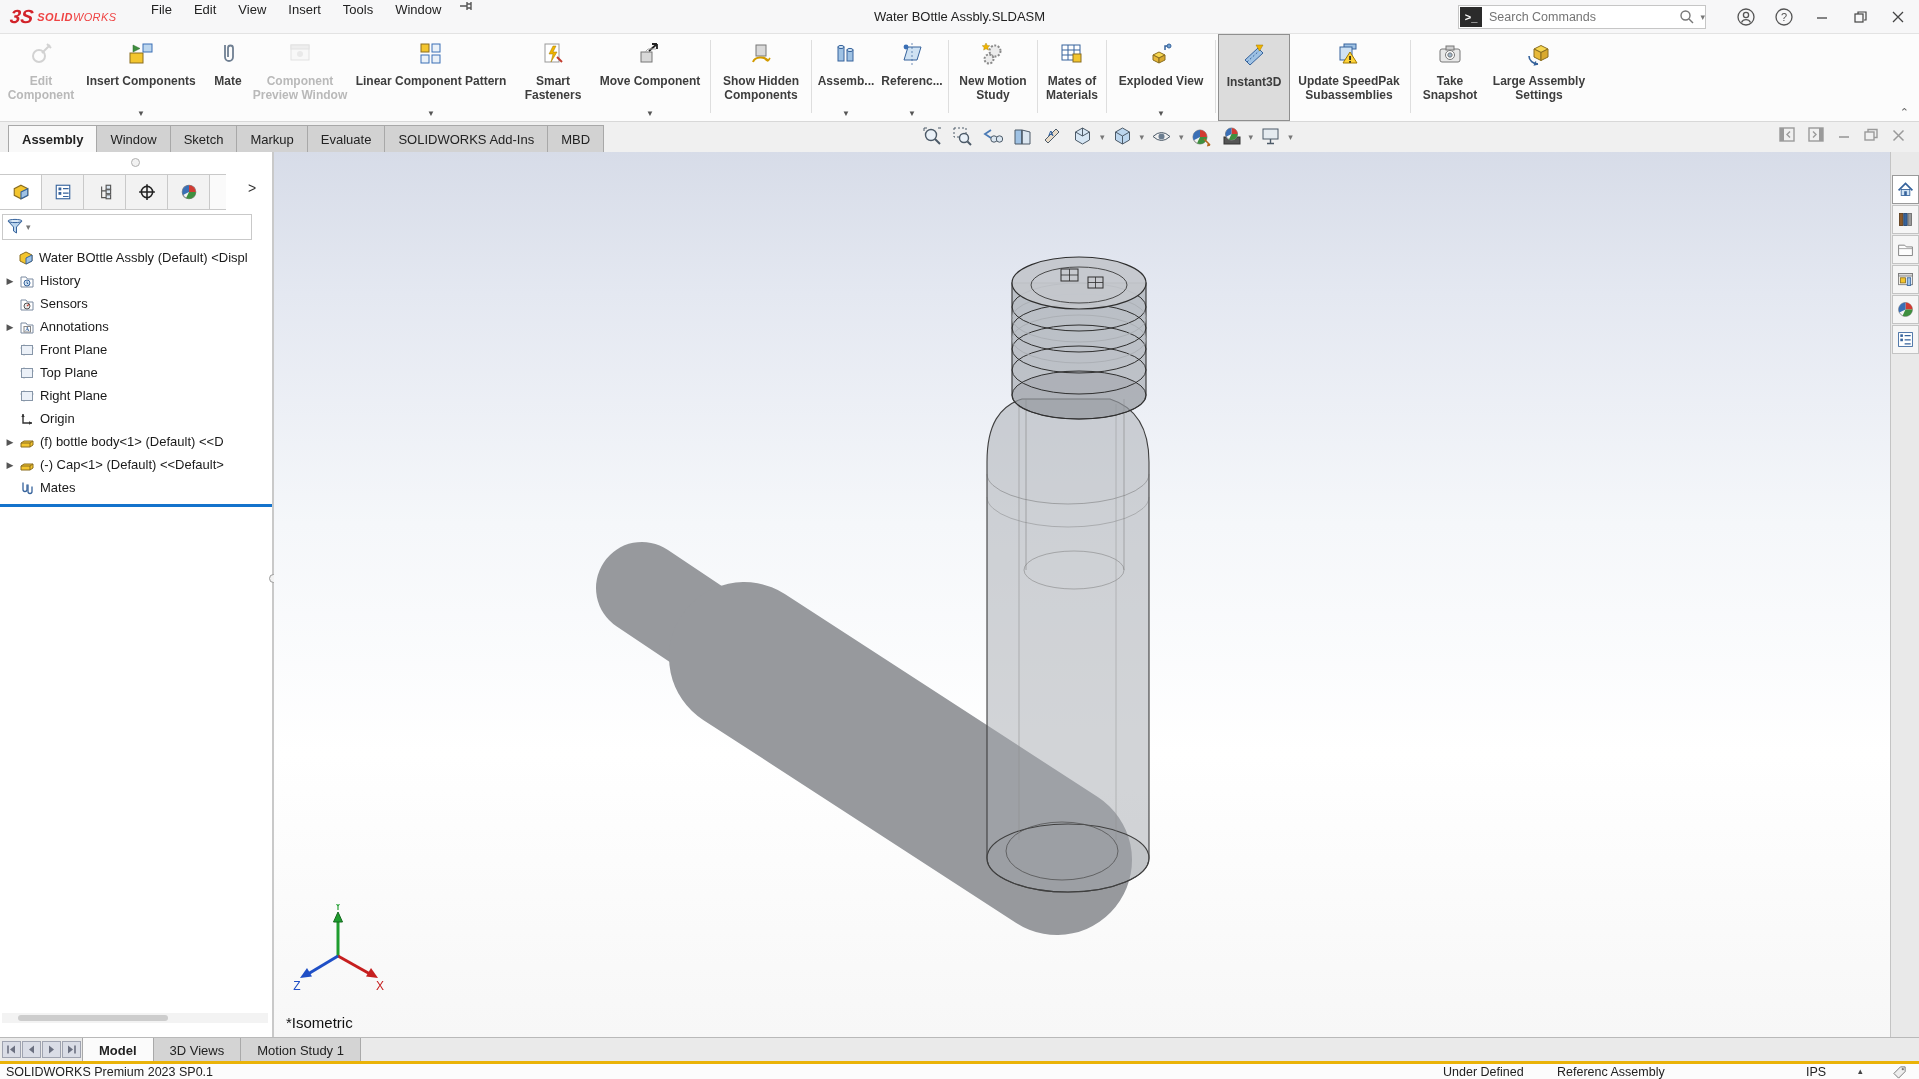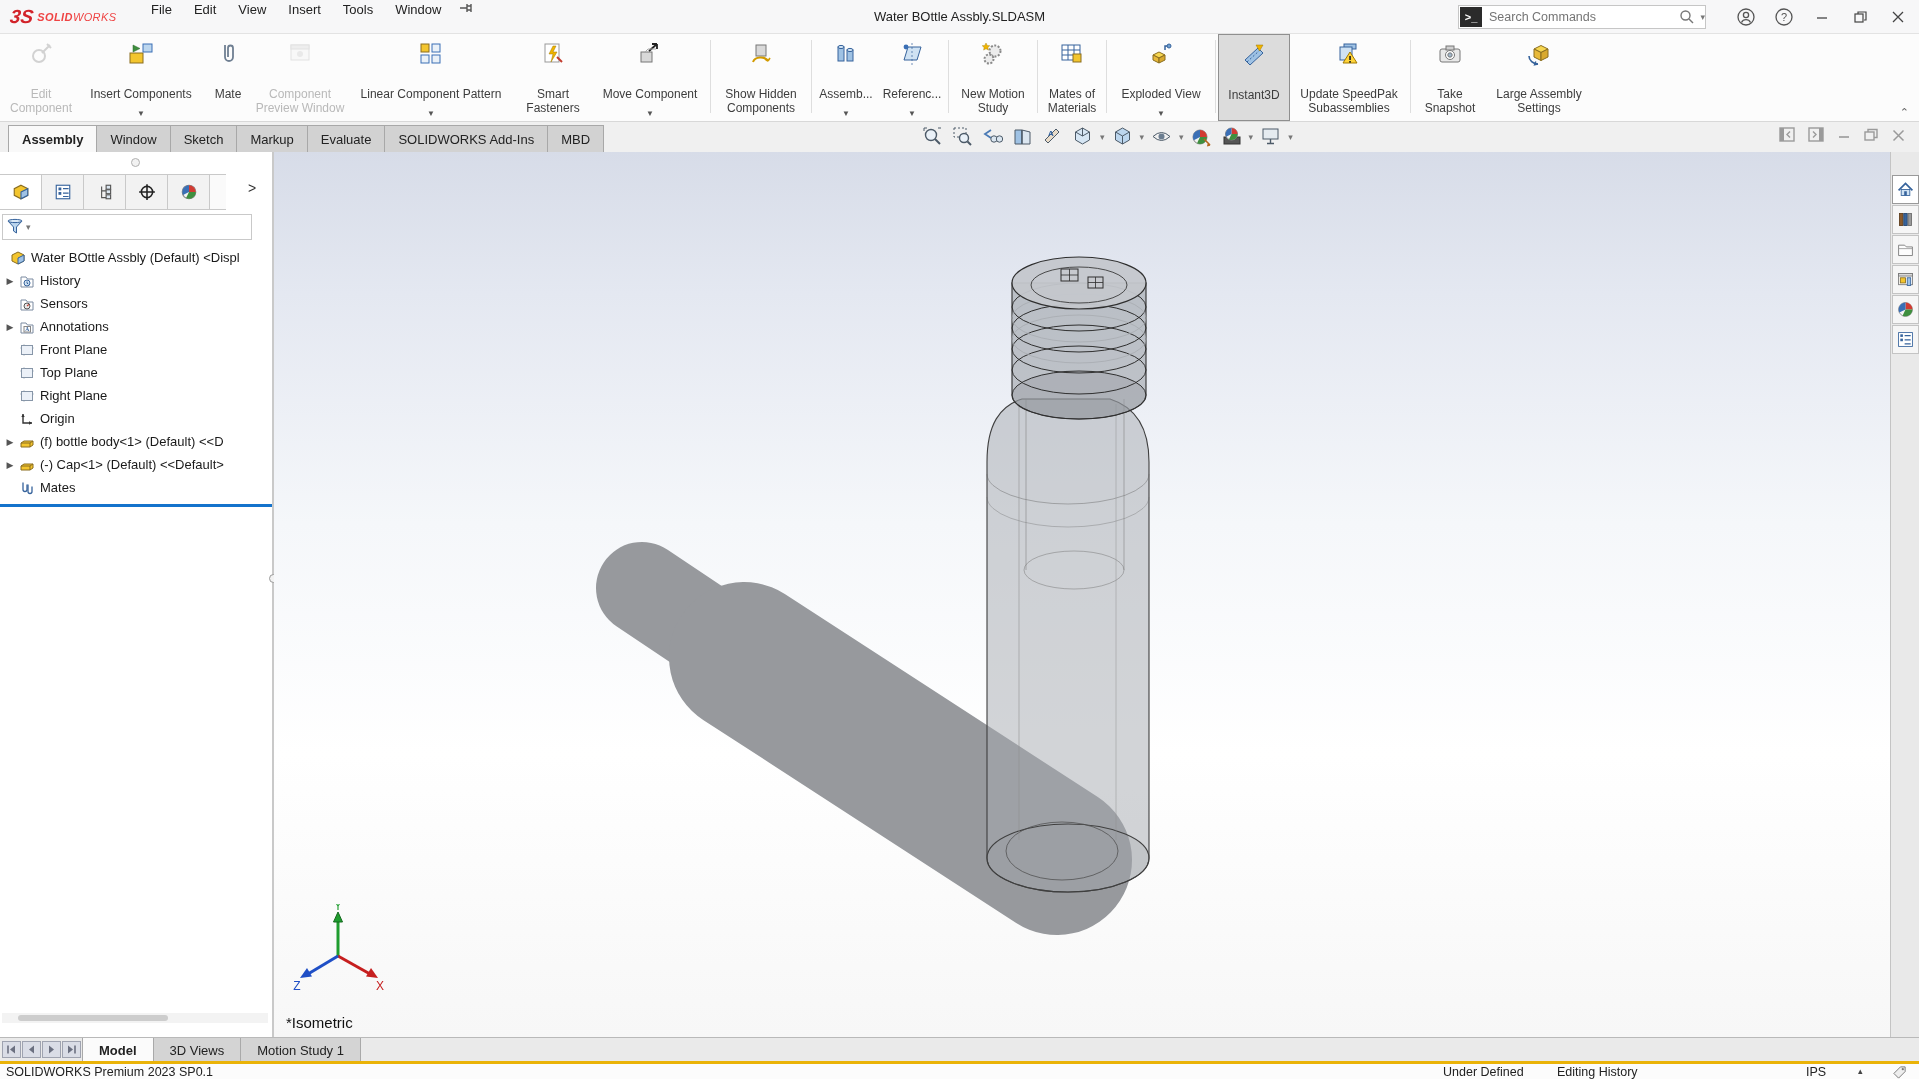--- a/index.html
+++ b/index.html
@@ -6,42 +6,42 @@
   html,body { width:1919px; height:1079px; overflow:hidden; background:#fff;
     font-family:"Liberation Sans", sans-serif; -webkit-font-smoothing:antialiased; }
 
   
   #titlebar { position:absolute; left:0; top:0; width:1919px; height:34px;
     background:#f7f7f8; border-bottom:1px solid #e3e3e3; }
   #logo { position:absolute; left:10px; top:6px; display:flex; align-items:center; gap:4px; }
   #logo .mark { color:#d2232a; font-size:19px; font-weight:bold; font-style:italic; transform:skewX(-8deg); }
   #logo .brand { color:#ef4444; font-size:11px; font-style:italic; letter-spacing:.4px; }
   #logo .brand b { font-weight:bold; }
-  #menus { position:absolute; left:140px; top:0; height:18px; display:flex; align-items:flex-start; }
+  #menus { position:absolute; left:140px; top:0; height:18px; display:flex; align-items:flex-end; }
   .menu-item { padding:0 11px; font-size:13px; color:#222; height:100%; display:flex; align-items:center; cursor:default; }
   #menu-pin { margin-left:6px; }
   #doc-title { position:absolute; left:50%; top:9px; transform:translateX(-50%);
     font-size:13px; color:#222; }
   #searchbox { position:absolute; left:1458px; top:5px; width:248px; height:24px;
     background:#fff; border:1px solid #c6c6c6; display:flex; align-items:center; }
   #search-prompt { width:22px; height:20px; margin:1px; background:#2b2b2b; color:#fff;
     font-size:11px; font-weight:bold; display:flex; align-items:center; justify-content:center; }
   #searchbox input { flex:1; border:none; outline:none; font-size:12.5px; color:#444;
     padding:0 6px; font-family:"Liberation Sans", sans-serif; background:transparent; }
   .tb-ico { width:26px; height:26px; display:flex; align-items:center; justify-content:center; }
   #titlebar-right { position:absolute; right:8px; top:4px; display:flex; align-items:center; gap:12px; }
   .caret { font-size:9px; color:#777; }
 
   
   #ribbon { position:absolute; left:0; top:34px; width:1919px; height:88px;
     background:#fcfcfc; border-bottom:1px solid #d8d8d8; display:flex; align-items:stretch; padding-left:4px; }
   .rbtn { position:relative; display:flex; flex-direction:column; align-items:center;
     padding-top:5px; cursor:default; }
   .ricon { height:30px; display:flex; align-items:center; justify-content:center; }
-  .rlabel { font-size:12px; color:#3d3d3d; text-align:center; line-height:14px; margin-top:18px; }
+  .rlabel { font-size:12px; color:#3d3d3d; text-align:center; line-height:14px; margin-top:5px;font-weight:bold; }
   .rbtn.disabled .rlabel { color:#b9b9b9; }
   .rbtn.disabled .ricon svg { filter:grayscale(1) opacity(.45); }
   .rbtn.selected { background:#dcdcdc; border:1px solid #8f8f8f; }
   .rcaret { position:absolute; bottom:3px; left:50%; transform:translateX(-50%);
     font-size:8px; color:#555; }
   .rsep { width:1px; background:#dedede; margin:6px 2px 8px 2px; }
   #ribbon-collapse { position:absolute; right:10px; top:106px; font-size:11px; color:#666; }
 
   
   #tabstrip { position:absolute; left:0; top:122px; width:1919px; height:30px; background:#f0f0f0; }
@@ -69,21 +69,21 @@
   #ptabs-chevron { position:absolute; left:248px; top:28px; font-size:14px; color:#333; }
   #pfilter { position:absolute; left:2px; top:62px; width:250px; height:26px;
     border:1px solid #c9c9c9; display:flex; align-items:center; padding-left:3px; gap:2px; background:#fff; }
   #tree { position:absolute; left:0; top:94px; width:272px; }
   .trow { height:23px; display:flex; align-items:center; font-size:13px; color:#1a1a1a;
     white-space:nowrap; overflow:hidden; cursor:default; }
   .trow .arrow { width:14px; margin-left:3px; text-align:center; font-size:9px; color:#555; flex:none; }
   .trow .noarrow { width:14px; margin-left:3px; flex:none; }
   .trow .ticon { width:20px; display:flex; justify-content:center; flex:none; }
   .trow .tlabel { margin-left:3px; }
-  .trow.root { padding-left:8px; }
+  .trow.root { padding-left:16px; }
   #rollback-bar { height:3px; background:#1473cc; margin-top:5px; }
   #panel-hscroll { position:absolute; left:2px; bottom:14px; width:266px; height:10px; background:#f3f3f3; }
   #panel-hscroll .thumb { position:absolute; left:16px; top:2px; width:150px; height:6px;
     background:#cdcdcd; border-radius:3px; }
   #splitter { position:absolute; left:272px; top:0; width:2px; height:885px; background:#c9c9c9; }
   #splitter-handle { position:absolute; left:269px; top:422px; width:9px; height:9px;
     border-radius:50%; background:#f2f2f2; border:1px solid #9a9a9a; }
 
   
   #viewport { position:absolute; left:274px; top:0; width:1616px; height:885px; overflow:hidden;
@@ -833,20 +833,20 @@
   <div id="btabs">
     <div class="btab active">Model</div>
     <div class="btab">3D Views</div>
     <div class="btab">Motion Study 1</div>
   </div>
 </div>
 
 <div id="statusbar">
   <span id="status-product">SOLIDWORKS Premium 2023 SP0.1</span>
   <span id="status-underdefined">Under Defined</span>
-  <span id="status-mode">Editing History</span>
+  <span id="status-mode">Referenc Assembly</span>
   <span id="status-units">IPS</span>
   <span id="status-caret">▴</span>
   <span id="status-tag"><svg width="15" height="15" viewBox="0 0 16 16">
         <path d="M2 9 L9 2 h5 v5 L7 14 z" fill="#eee" stroke="#777"></path>
         <circle cx="11.5" cy="4.5" r="1.2" fill="#777"></circle>
       </svg></span>
 </div>
 
 </body></html>

